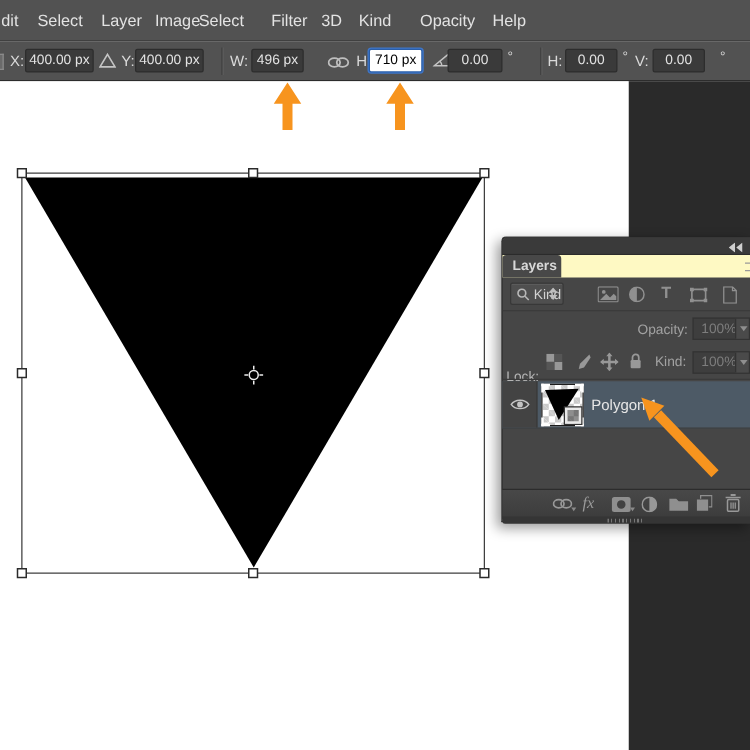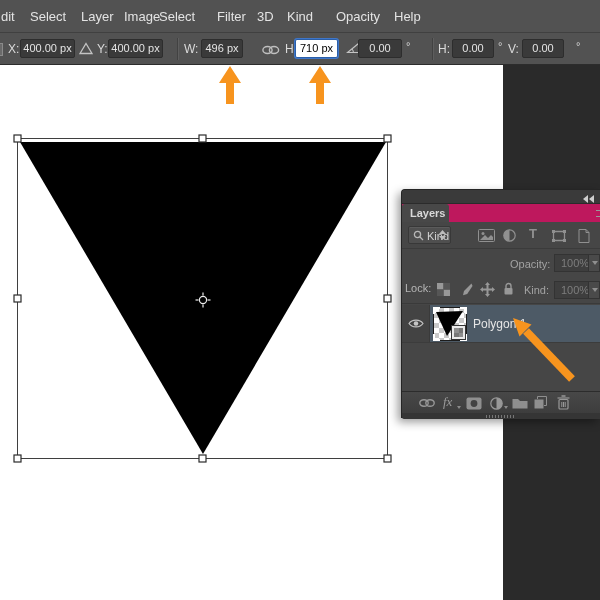--- a/index.html
+++ b/index.html
@@ -38,21 +38,21 @@
   .appbg{position:absolute;left:503px;top:65px;width:97px;height:535px;background:var(--app-background,#2a2a2a);}
   .shape-svg{position:absolute;left:0;top:0;width:600px;height:600px;pointer-events:none;}
 
   
   .panel{position:absolute;left:401px;top:189px;width:199px;height:229px;
     background:var(--panel-gray,#464646);border:1px solid #252525;border-right:none;
     border-radius:4px 0 0 0;box-shadow:-3px 4px 10px rgba(0,0,0,.4);font-size:11px;color:#cfcfcf;}
   .p-head{position:absolute;left:0;top:0;width:100%;height:14px;background:#3a3a3a;
     border-radius:4px 0 0 0;border-bottom:1px solid #2b2b2b;}
   .p-collapse{position:absolute;right:6px;top:3px;}
-  .p-tabs{position:absolute;left:0;top:14px;width:100%;height:18px;background:#be185d;}
+  .p-tabs{position:absolute;left:0;top:14px;width:100%;height:18px;background:#fef9c3;}
   .p-tab{position:absolute;left:0;top:0;width:47px;height:18px;background:#484848;
     border-radius:3px 3px 0 0;color:#d9d9d9;font-weight:bold;line-height:18px;padding-left:8px;}
   .p-menu-frag{position:absolute;right:0;top:6px;width:4px;height:7px;
     border-top:1px solid #9a9a9a;border-bottom:1px solid #9a9a9a;}
   .p-row{position:absolute;left:0;width:100%;}
   .dd{position:absolute;height:18px;background:#4f4f4f;border:1px solid #383838;
     border-radius:2px;box-shadow:inset 0 1px 0 rgba(255,255,255,.07);color:#d2d2d2;line-height:16px;}
   .dim-fld{position:absolute;height:18px;background:#3e3e3e;border:1px solid #333;
     color:#7d7d7d;line-height:16px;padding-left:6px;}
   .dim-fld .arrowbtn{position:absolute;right:0;top:0;width:11px;height:16px;background:#4a4a4a;
@@ -78,21 +78,21 @@
   .cbr.tl{left:-1px;top:-1px;border-right:none;border-bottom:none;}
   .cbr.tr{right:-1px;top:-1px;border-left:none;border-bottom:none;}
   .cbr.bl{left:-1px;bottom:-1px;border-right:none;border-top:none;}
   .cbr.br{right:-1px;bottom:-1px;border-left:none;border-top:none;}
   .vmask-badge{position:absolute;right:1px;bottom:1px;width:13px;height:13px;
     border:2px solid #e9e9e9;background:rgba(50,50,50,.55);box-shadow:0 0 0 1px #333;}
   .thumb-bg{position:absolute;left:33px;top:4px;width:30px;height:30px;background:#fff;border:1px solid #151515;}
   .bg-lock{position:absolute;left:173px;top:11px;}
   .p-bottom{position:absolute;left:0;top:201px;width:100%;height:22px;
     background:linear-gradient(#484848,#3d3d3d);border-top:1px solid #2c2c2c;}
-  .p-bottom .icobtn{top:4px;}
+  .p-bottom .icobtn{top:4px;margin-left:23px;}
   .fx-label{font-style:italic;font-size:13px;color:#9b9b9b;font-family:"Liberation Serif",serif;}
   .mini-arrow{position:absolute;border:2.5px solid transparent;border-top:3.5px solid #8a8a8a;}
   .p-grip{position:absolute;left:0;top:223px;width:100%;height:6px;background:#353535;border-radius:0 0 0 2px;}
   .p-grip i{position:absolute;left:84px;top:1.5px;width:30px;height:3px;
     background:repeating-linear-gradient(90deg,#767676 0 1px,transparent 1px 3px);}
 </style>
 </head>
 <body>
 
 <div class="screen">
@@ -233,21 +233,21 @@
 
     <div class="p-row" style="top:59px;height:29px">
       <span style="position:absolute;left:108px;top:9px;width:40px;text-align:left;color:#a2a2a2">Opacity:</span>
       <span class="dim-fld" style="left:152px;top:5px;width:46px">
         <span>100%</span>
         <span class="arrowbtn"></span>
       </span>
     </div>
 
     <div class="p-row" style="top:88px;height:25px">
-      <span style="position:absolute;left:3px;top:4px;color:#b5b5b5">Lock:</span>
+      <span style="position:absolute;left:3px;top:18px;color:#b5b5b5">Lock:</span>
       <span class="icobtn" style="left:35px;top:5px">
         <svg width="13" height="13">
             <rect width="6.5" height="6.5" fill="#989898"></rect>
             <rect x="6.5" y="6.5" width="6.5" height="6.5" fill="#989898"></rect>
             <rect x="6.5" width="6.5" height="6.5" fill="#565656"></rect>
             <rect y="6.5" width="6.5" height="6.5" fill="#565656"></rect>
           </svg>
       </span>
       <span class="icobtn" style="left:57px;top:5px">
         <svg width="14" height="13">

